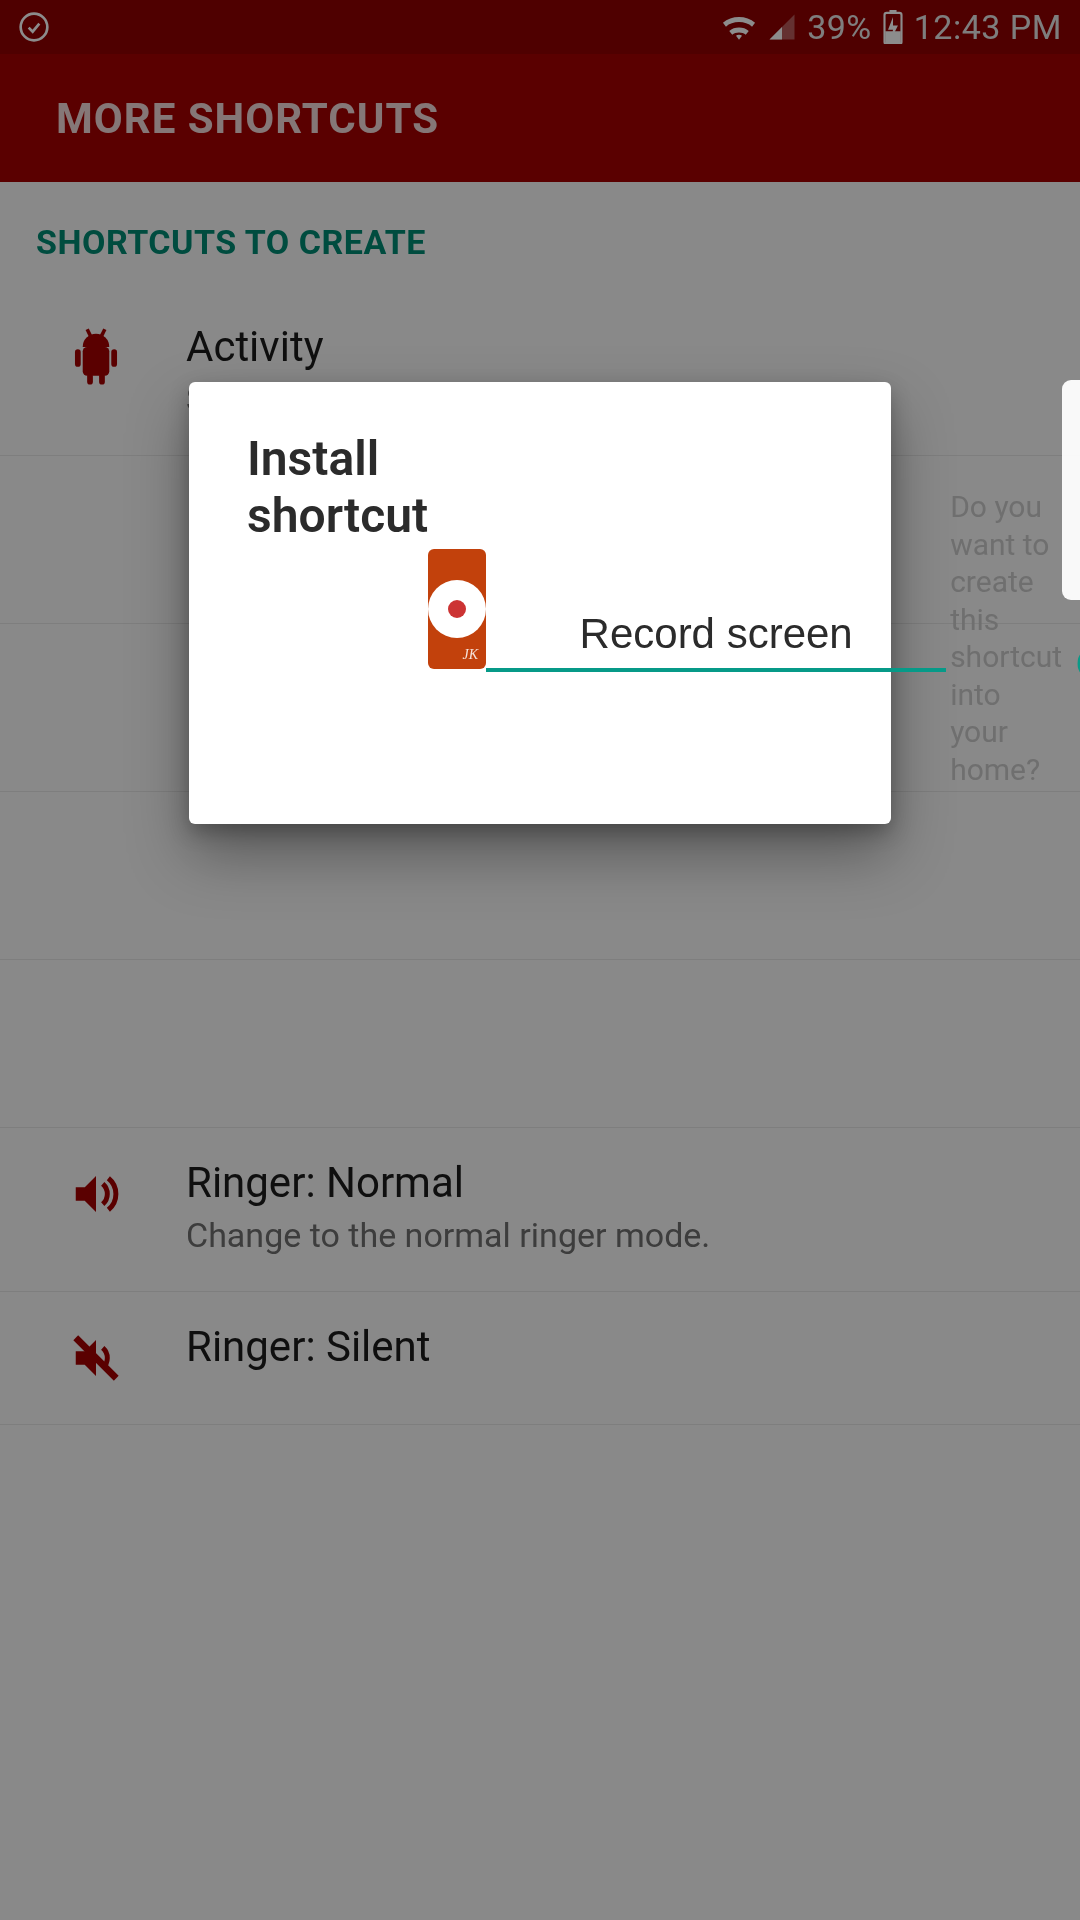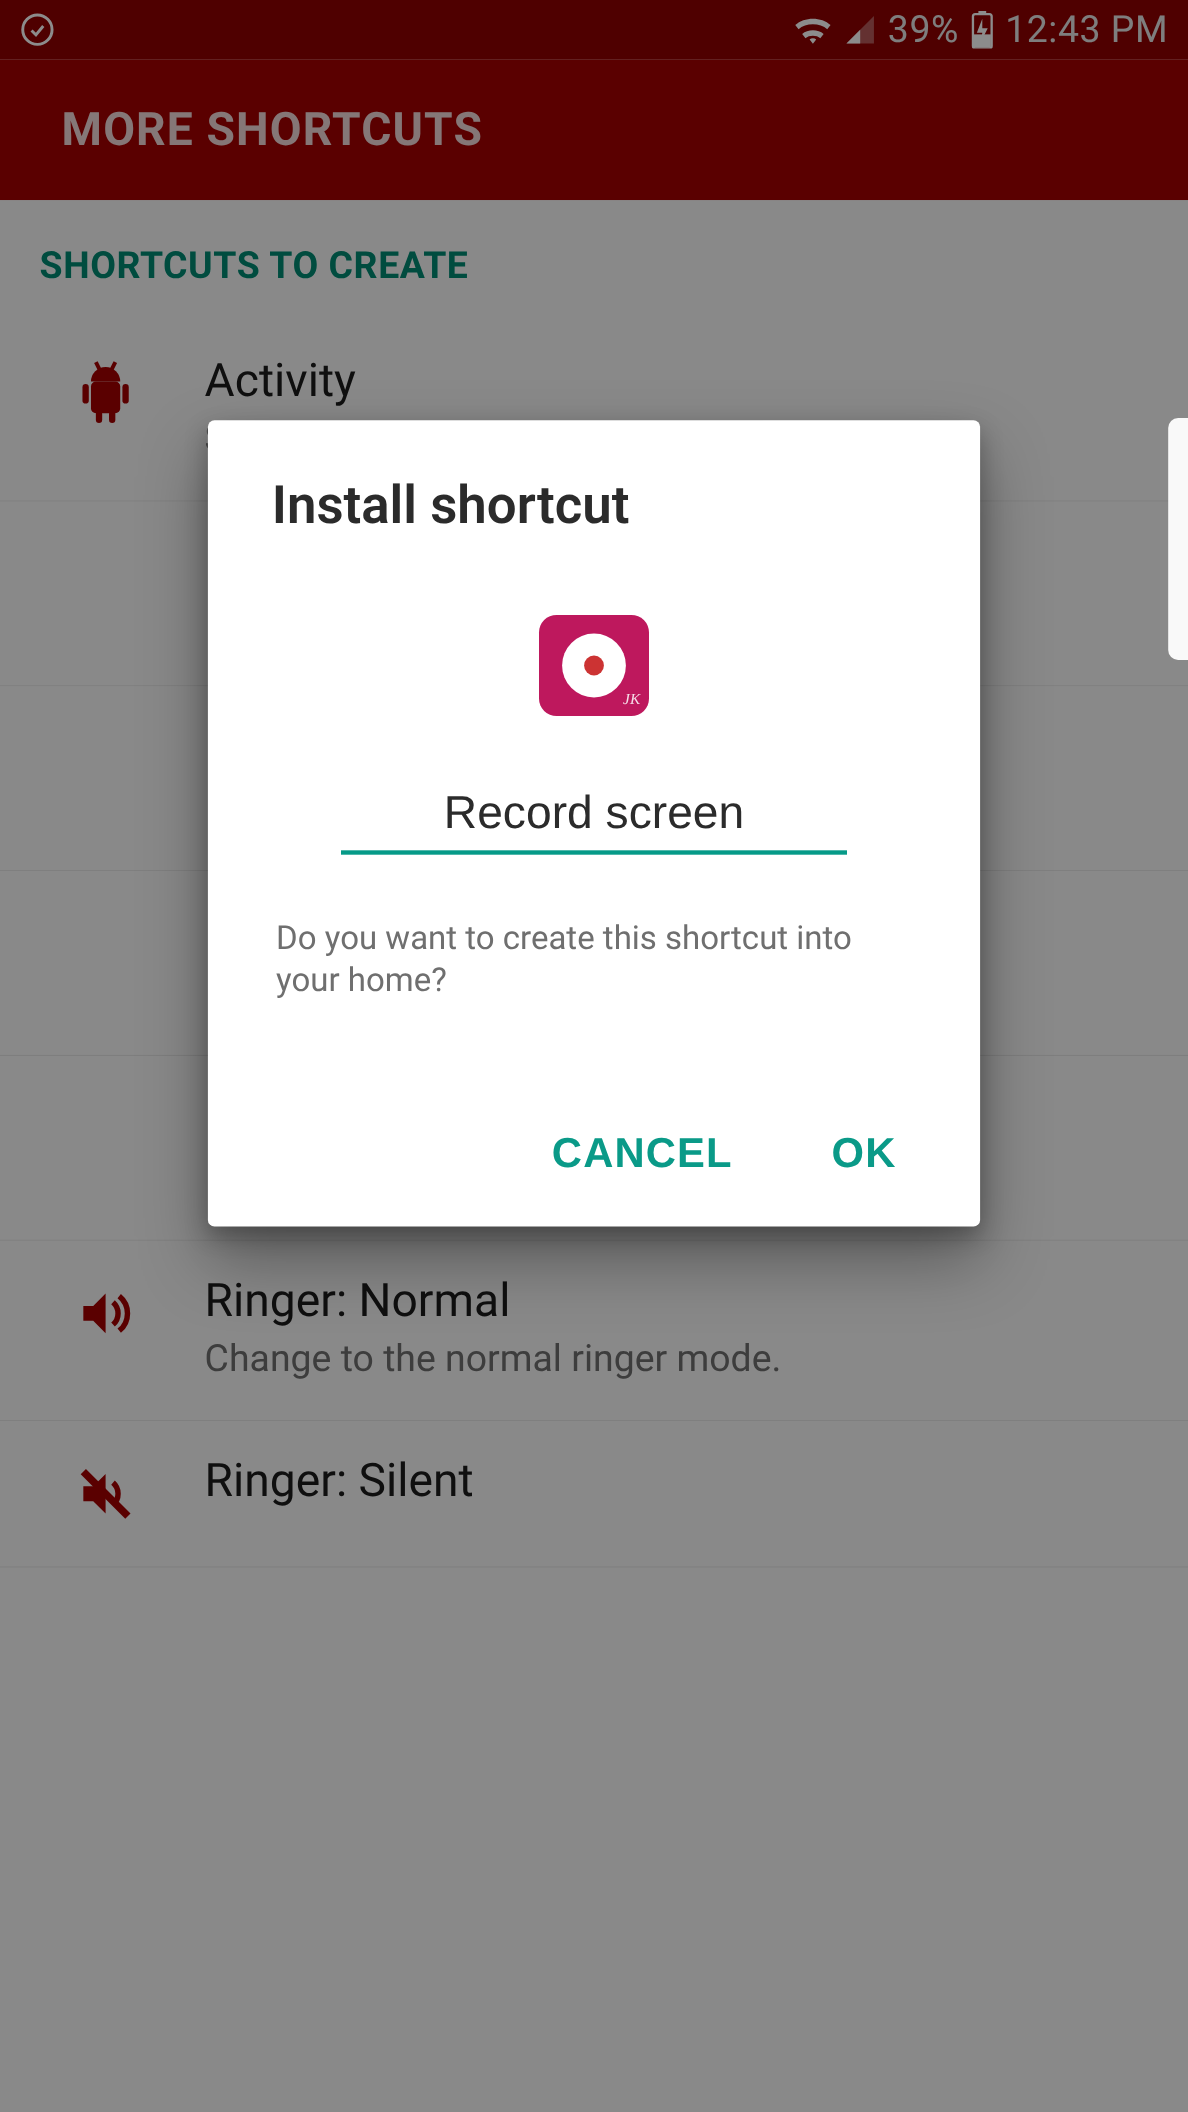--- a/index.html
+++ b/index.html
@@ -28,23 +28,23 @@
     .row .title { color: #1c1c1c; font-size: 42px; font-weight: 400; }
     .row .sub { color: #6f6f6f; font-size: 34px; }
 
     
     .scrim { position: absolute; inset: 0; background: rgba(0,0,0,0.45); display: flex; align-items: flex-start; justify-content: center; }
 
     
     .scrollthumb { position: absolute; right: 0; top: 380px; width: 18px; height: 220px; background: rgba(255,255,255,0.95); border-radius: 9px 0 0 9px; }
 
     
-    .dialog { margin-top: 382px; width: 702px; background: #fff; border-radius: 6px; box-shadow: 0 30px 60px rgba(0,0,0,0.35), 0 8px 20px rgba(0,0,0,0.25); padding: 48px 58px 36px; display: flex; flex-direction: column; }
+    .dialog { margin-top: 382px; width: 702px; background: #fff; border-radius: 6px; box-shadow: 0 30px 60px rgba(0,0,0,0.35), 0 8px 20px rgba(0,0,0,0.25); padding: 48px 58px 36px; display: flex; flex-direction: row; }
     .dialog-title { color: #2b2b2b; font-size: 48px; font-weight: 600; margin-bottom: 72px; }
-    .dialog-icon { align-self: center; width: 100px; height: 92px; background: #be185d; display: flex; align-items: center; justify-content: center; position: relative; border-radius: 16px; }
+    .dialog-icon { align-self: center; width: 100px; height: 120px; background: #c2410c; display: flex; align-items: center; justify-content: center; position: relative; border-radius: 6px; }
     .dialog-icon .outer { width: 58px; height: 58px; background: #fff; border-radius: 50%; display: flex; align-items: center; justify-content: center; }
     .dialog-icon .inner { width: 18px; height: 18px; background: #c33; border-radius: 50%; }
     .dialog-icon .jk { position: absolute; right: 8px; bottom: 6px; color: rgba(255,255,255,0.85); font-size: 14px; font-family: Georgia, serif; font-style: italic; }
 
     .name-field { margin-top: 58px; align-self: center; width: 460px; border: none; border-bottom: 4px solid #069a88; text-align: center; font-size: 42px; color: #2b2b2b; padding: 6px 6px 10px; background: transparent; outline: none; }
 
     .dialog-msg { color: #6f6f6f; font-size: 30px; margin-top: 58px; line-height: 1.25; padding: 0 4px; }
 
     .dialog-actions { display: flex; justify-content: flex-end; gap: 70px; margin-top: 110px; padding-right: 8px; }
     .dialog-actions button { background: transparent; border: none; color: #0a9a88; font-size: 38px; font-weight: 700; letter-spacing: 1px; cursor: pointer; padding: 8px 10px; }

